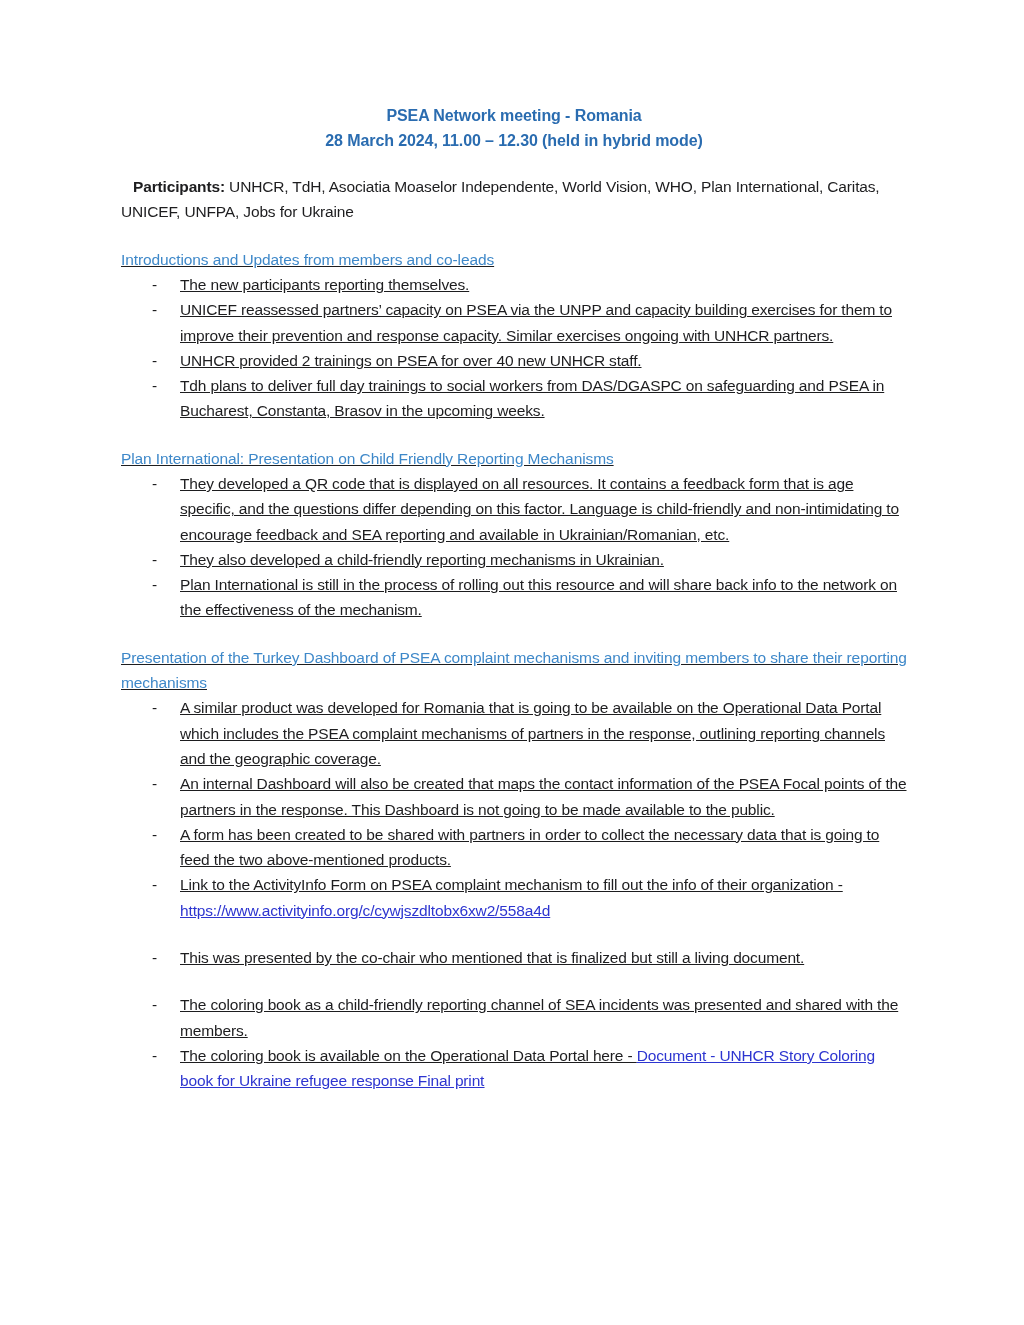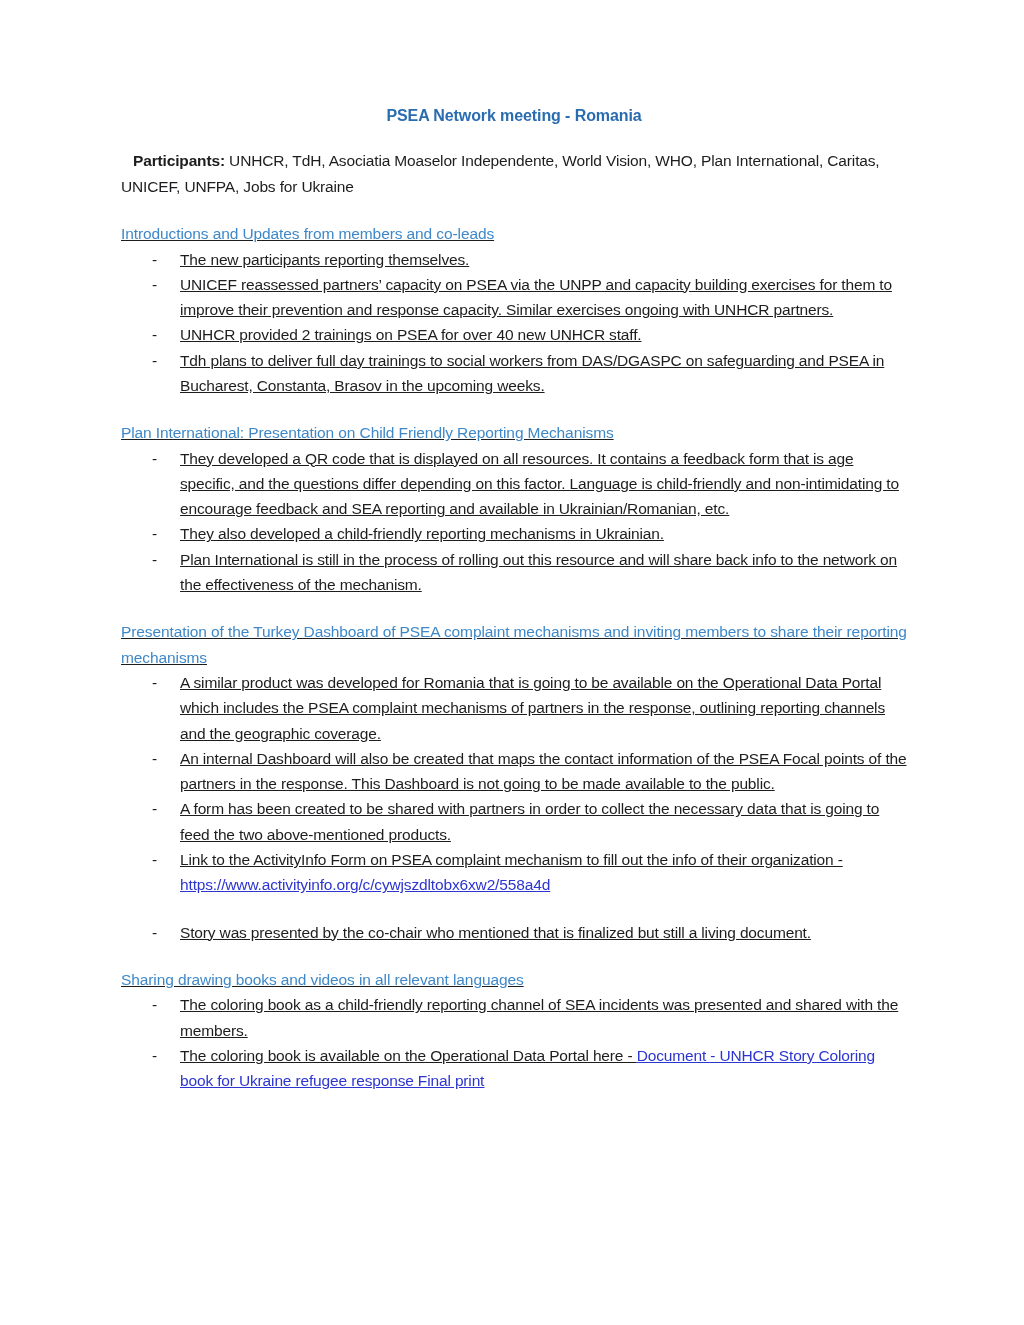--- a/index.html
+++ b/index.html
@@ -64,20 +64,21 @@
     text-decoration:underline;
     cursor:pointer;
   }
 </style>
 </head>
 <body>
 
 <div class="page">
   <div class="doc-title">
     <div>PSEA Network meeting - Romania</div>
+    <div>28 March 2024, 11.00 – 12.30 (held in hybrid mode)</div>
   </div>
 
   <p class="participants"><span class="label">Participants:</span><span> UNHCR, TdH, Asociatia Moaselor Independente, World Vision, WHO, Plan International, Caritas, UNICEF, UNFPA, Jobs for Ukraine</span></p>
 
   <div>
       <section class="section">
         <div class="section-heading">Introductions and Updates from members and co-leads</div>
         <ul class="bullets">
           <li class="bullet"><span>The new participants reporting themselves.</span></li>
           <li class="bullet"><span>UNICEF reassessed partners’ capacity on PSEA via the UNPP and capacity building exercises for them to improve their prevention and response capacity. Similar exercises ongoing with UNHCR partners.</span></li>
@@ -97,24 +98,23 @@
         <div class="section-heading">Presentation of the Turkey Dashboard of PSEA complaint mechanisms and inviting members to share their reporting mechanisms</div>
         <ul class="bullets">
           <li class="bullet"><span>A similar product was developed for Romania that is going to be available on the Operational Data Portal which includes the PSEA complaint mechanisms of partners in the response, outlining reporting channels and the geographic coverage.</span></li>
           <li class="bullet"><span>An internal Dashboard will also be created that maps the contact information of the PSEA Focal points of the partners in the response. This Dashboard is not going to be made available to the public.</span></li>
           <li class="bullet"><span>A form has been created to be shared with partners in order to collect the necessary data that is going to feed the two above-mentioned products.</span></li>
           <li class="bullet"><span>Link to the ActivityInfo Form on PSEA complaint mechanism to fill out the info of their organization - </span><a class="doc-link">https://www.activityinfo.org/c/cywjszdltobx6xw2/558a4d</a></li>
         </ul>
       </section>
       <section class="section">
         <ul class="bullets">
-          <li class="bullet"><span>Story was presented by the co-chair who mentioned that is finalized but still a living document.</span></li>
+          <li class="bullet"><span>This was presented by the co-chair who mentioned that is finalized but still a living document.</span></li>
         </ul>
       </section>
       <section class="section">
-        <div class="section-heading">Sharing drawing books and videos in all relevant languages</div>
         <ul class="bullets">
           <li class="bullet"><span>The coloring book as a child-friendly reporting channel of SEA incidents was presented and shared with the members.</span></li>
           <li class="bullet"><span>The coloring book is available on the Operational Data Portal here - </span><a class="doc-link">Document - UNHCR Story Coloring book for Ukraine refugee response Final print</a></li>
         </ul>
       </section>
     </div>
 </div>
 
 </body></html>

